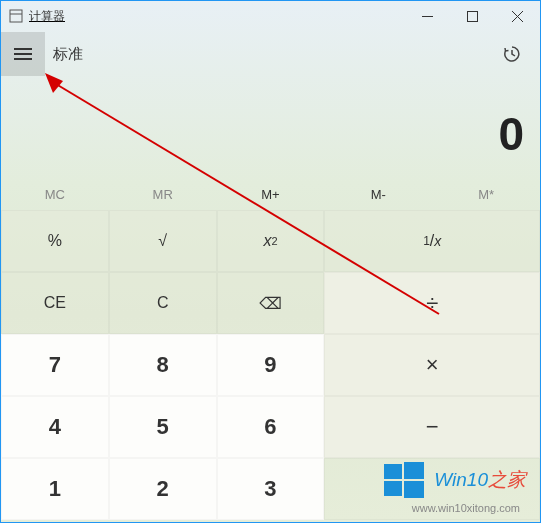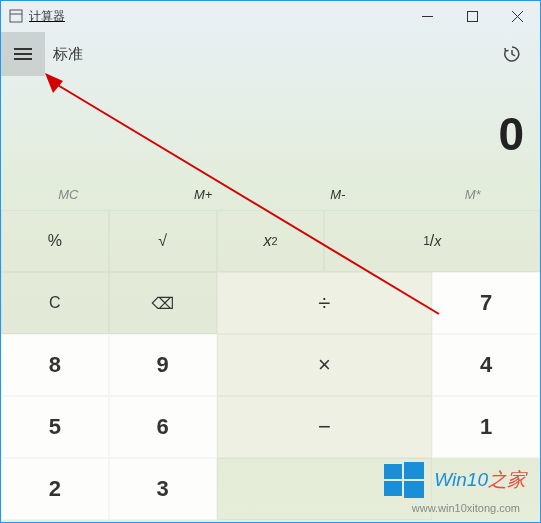--- a/index.html
+++ b/index.html
@@ -27,21 +27,21 @@
 }
 .hamburger-lines { width:18px; height:12px; display:flex; flex-direction:column; justify-content:space-between; }
 .hamburger-lines span { display:block; height:2px; background:#333; }
 .mode-label { font-size: 15px; color:#333; margin-left:8px; }
 .history-btn { margin-left:auto; width:36px; height:36px; display:flex; align-items:center; justify-content:center; }
 .display {
   text-align:right; font-size:46px; font-weight:600; color:#222;
   padding: 30px 16px 18px 16px;
 }
 .mem-row { display:flex; }
-.mem-btn { flex:1; text-align:center; font-size:13px; padding:8px 0; color:#888;font-style:italic; }
+.mem-btn { flex:1; text-align:center; font-size:13px; padding:8px 0; color:#888; }
 .mem-btn.enabled { color:#333; }
 .grid { display:grid; grid-template-columns: repeat(5,1fr); }
 .btn {
   height:62px; display:flex; align-items:center; justify-content:center;
   font-size:18px; color:#333; border:1px solid rgba(0,0,0,0.03);
   background: rgba(230,235,218,0.45);
 }
 .btn.fn { font-size:16px; }
 .btn.num { background:#fdfdfb; font-weight:600; font-size:22px; }
 .btn.op { background:#eef0e4; font-size:22px; }
@@ -98,34 +98,36 @@
         <polyline points="3,4 3.5,7 6.5,6.5" fill="none" stroke="#444" stroke-width="1.5"></polyline>
         <polyline points="10,6 10,10 13,12" fill="none" stroke="#444" stroke-width="1.5"></polyline>
       </svg>
     </div>
   </div>
 
   <div class="display">0</div>
 
   <div class="mem-row">
     <div class="mem-btn">MC</div>
+    <div class="mem-btn">MR</div>
     <div class="mem-btn enabled">M+</div>
     <div class="mem-btn enabled">M-</div>
     <div class="mem-btn">M*</div>
   </div>
 
   <div class="grid">
     <div class="btn fn">%</div>
     <div class="btn fn">√</div>
     <div class="btn fn">
         <i style="font-style:italic">x</i>
         <sup style="font-size:11px">2</sup>
       </div>
     <div class="btn fn" style="grid-column:span 2"><sup style="font-size:12px">1</sup>/<i style="font-style:italic;font-size:14px">x</i></div>
 
+    <div class="btn fn">CE</div>
     <div class="btn fn">C</div>
     <div class="btn fn">⌫</div>
     <div class="btn op" style="grid-column:span 2">÷</div>
 
     <div class="btn num">7</div>
     <div class="btn num">8</div>
     <div class="btn num">9</div>
     <div class="btn op" style="grid-column:span 2">×</div>
 
     <div class="btn num">4</div>

